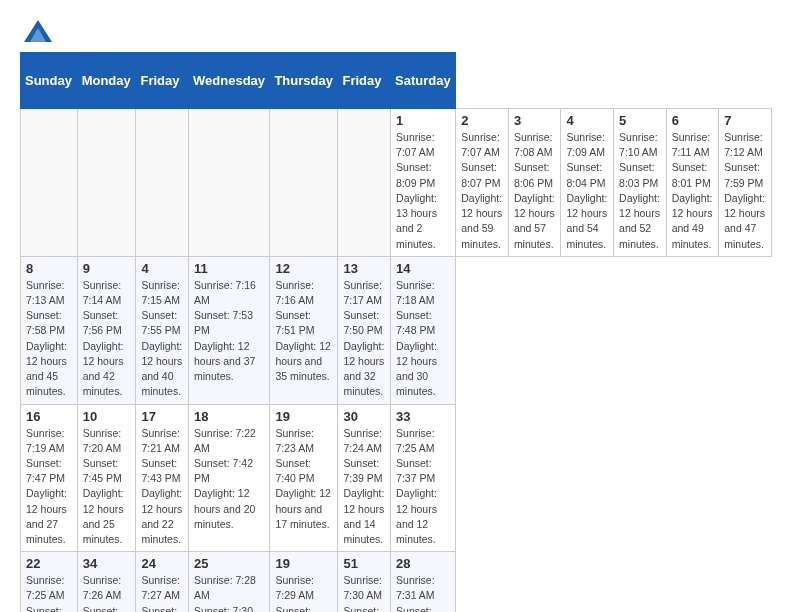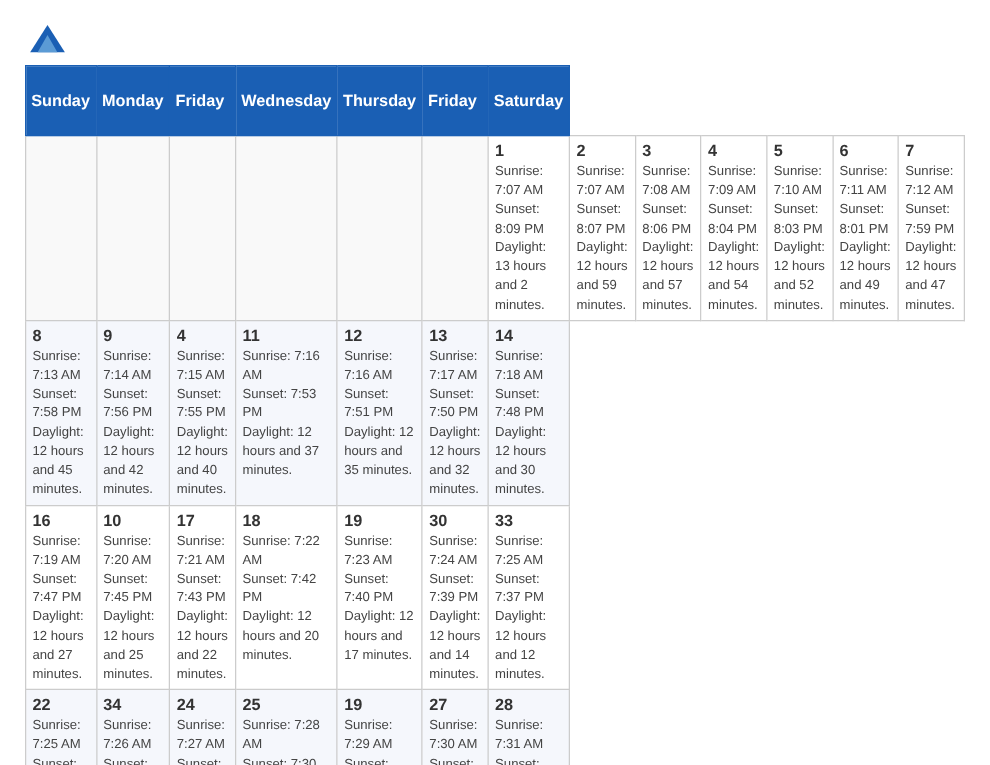--- a/index.html
+++ b/index.html
@@ -239,21 +239,21 @@
       </td>
         <td>
         <span class="day-num">25</span>
         <span class="day-detail">Sunrise: 7:28 AM<br>Sunset: 7:30 PM<br>Daylight: 12 hours and 2 minutes.</span>
       </td>
         <td>
         <span class="day-num">19</span>
         <span class="day-detail">Sunrise: 7:29 AM<br>Sunset: 7:29 PM<br>Daylight: 11 hours and 59 minutes.</span>
       </td>
         <td>
-        <span class="day-num">27</span>
+        <span class="day-num">51</span>
         <span class="day-detail">Sunrise: 7:30 AM<br>Sunset: 7:27 PM<br>Daylight: 11 hours and 57 minutes.</span>
       </td>
         <td>
         <span class="day-num">28</span>
         <span class="day-detail">Sunrise: 7:31 AM<br>Sunset: 7:26 PM<br>Daylight: 11 hours and 54 minutes.</span>
       </td>
       </tr>
     </tbody>
 </table>
 

